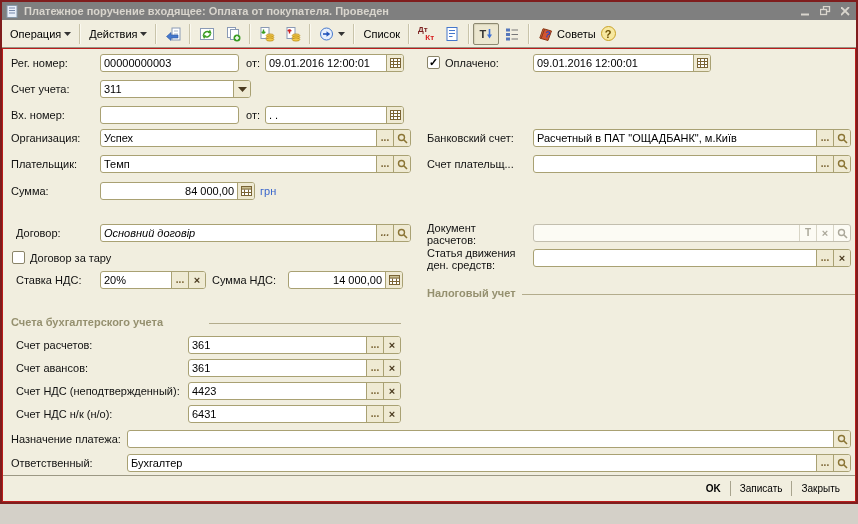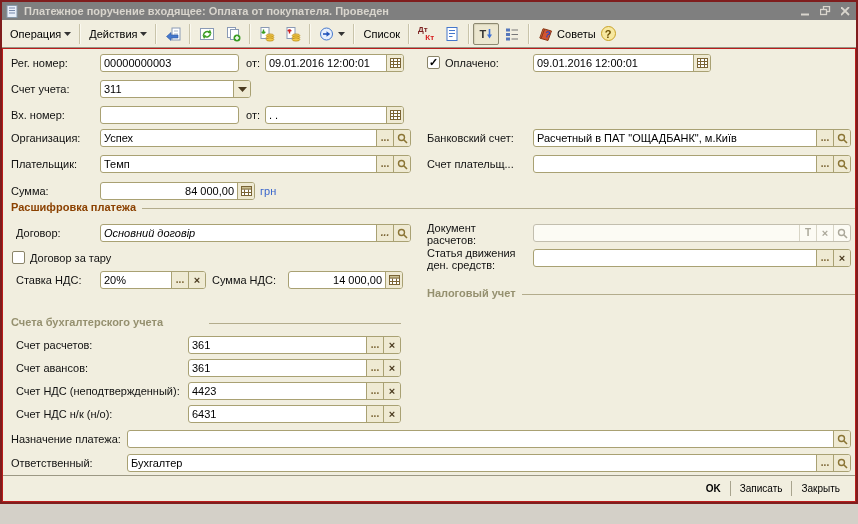--- a/index.html
+++ b/index.html
@@ -320,24 +320,20 @@
             <rect x="0.5" y="0.5" width="10" height="9" fill="#FFF" stroke="#7A6434"></rect>
             <rect x="0.5" y="0.5" width="10" height="2.6" fill="#C9BE92" stroke="#7A6434"></rect>
             <line x1="0.5" y1="6.5" x2="10.5" y2="6.5" stroke="#7A6434"></line>
             <line x1="3.5" y1="3.5" x2="3.5" y2="9.5" stroke="#7A6434"></line>
             <line x1="7.5" y1="3.5" x2="7.5" y2="9.5" stroke="#7A6434"></line>
           </svg>
         </span>
     </div>
     <span class="cur" style="left:257px;top:133px;">грн</span>
 
-    <div class="sect maroon" style="left:8px;top:152px;width:844px;">
-      <span>Расшифровка платежа</span>
-      <span class="line"></span>
-    </div>
 
     <span class="lbl" style="left:13px;top:175px;">Договор:</span>
     <div class="field" style="left:97px;top:175px;width:311px;font-style:italic;">
       <span class="val">Основний договір</span>
       <span class="fb">...</span>
       <span class="fb">
           <svg width="11" height="11">
             <circle cx="4.5" cy="4.5" r="3" fill="none" stroke="#8A7434" stroke-width="1.4"></circle>
             <line x1="7" y1="7" x2="10" y2="10" stroke="#8A7434" stroke-width="1.6"></line>
           </svg>

